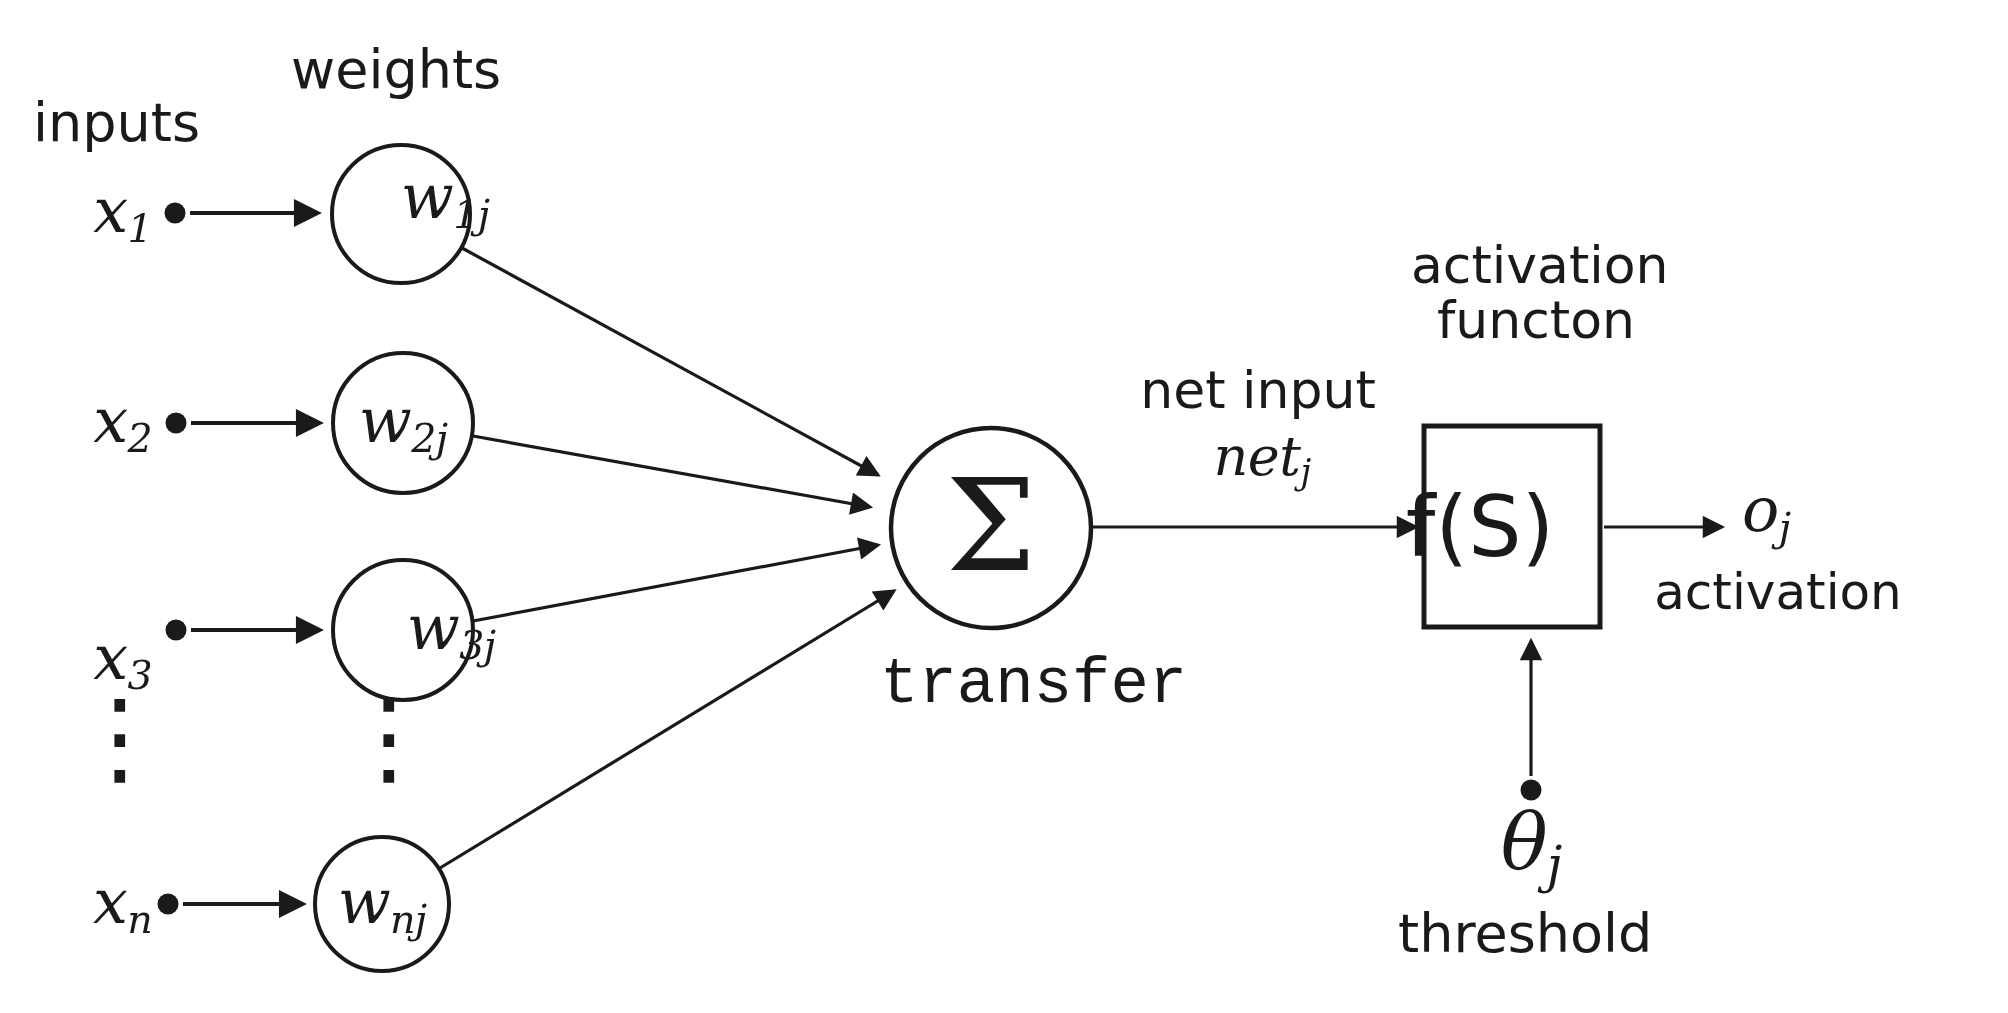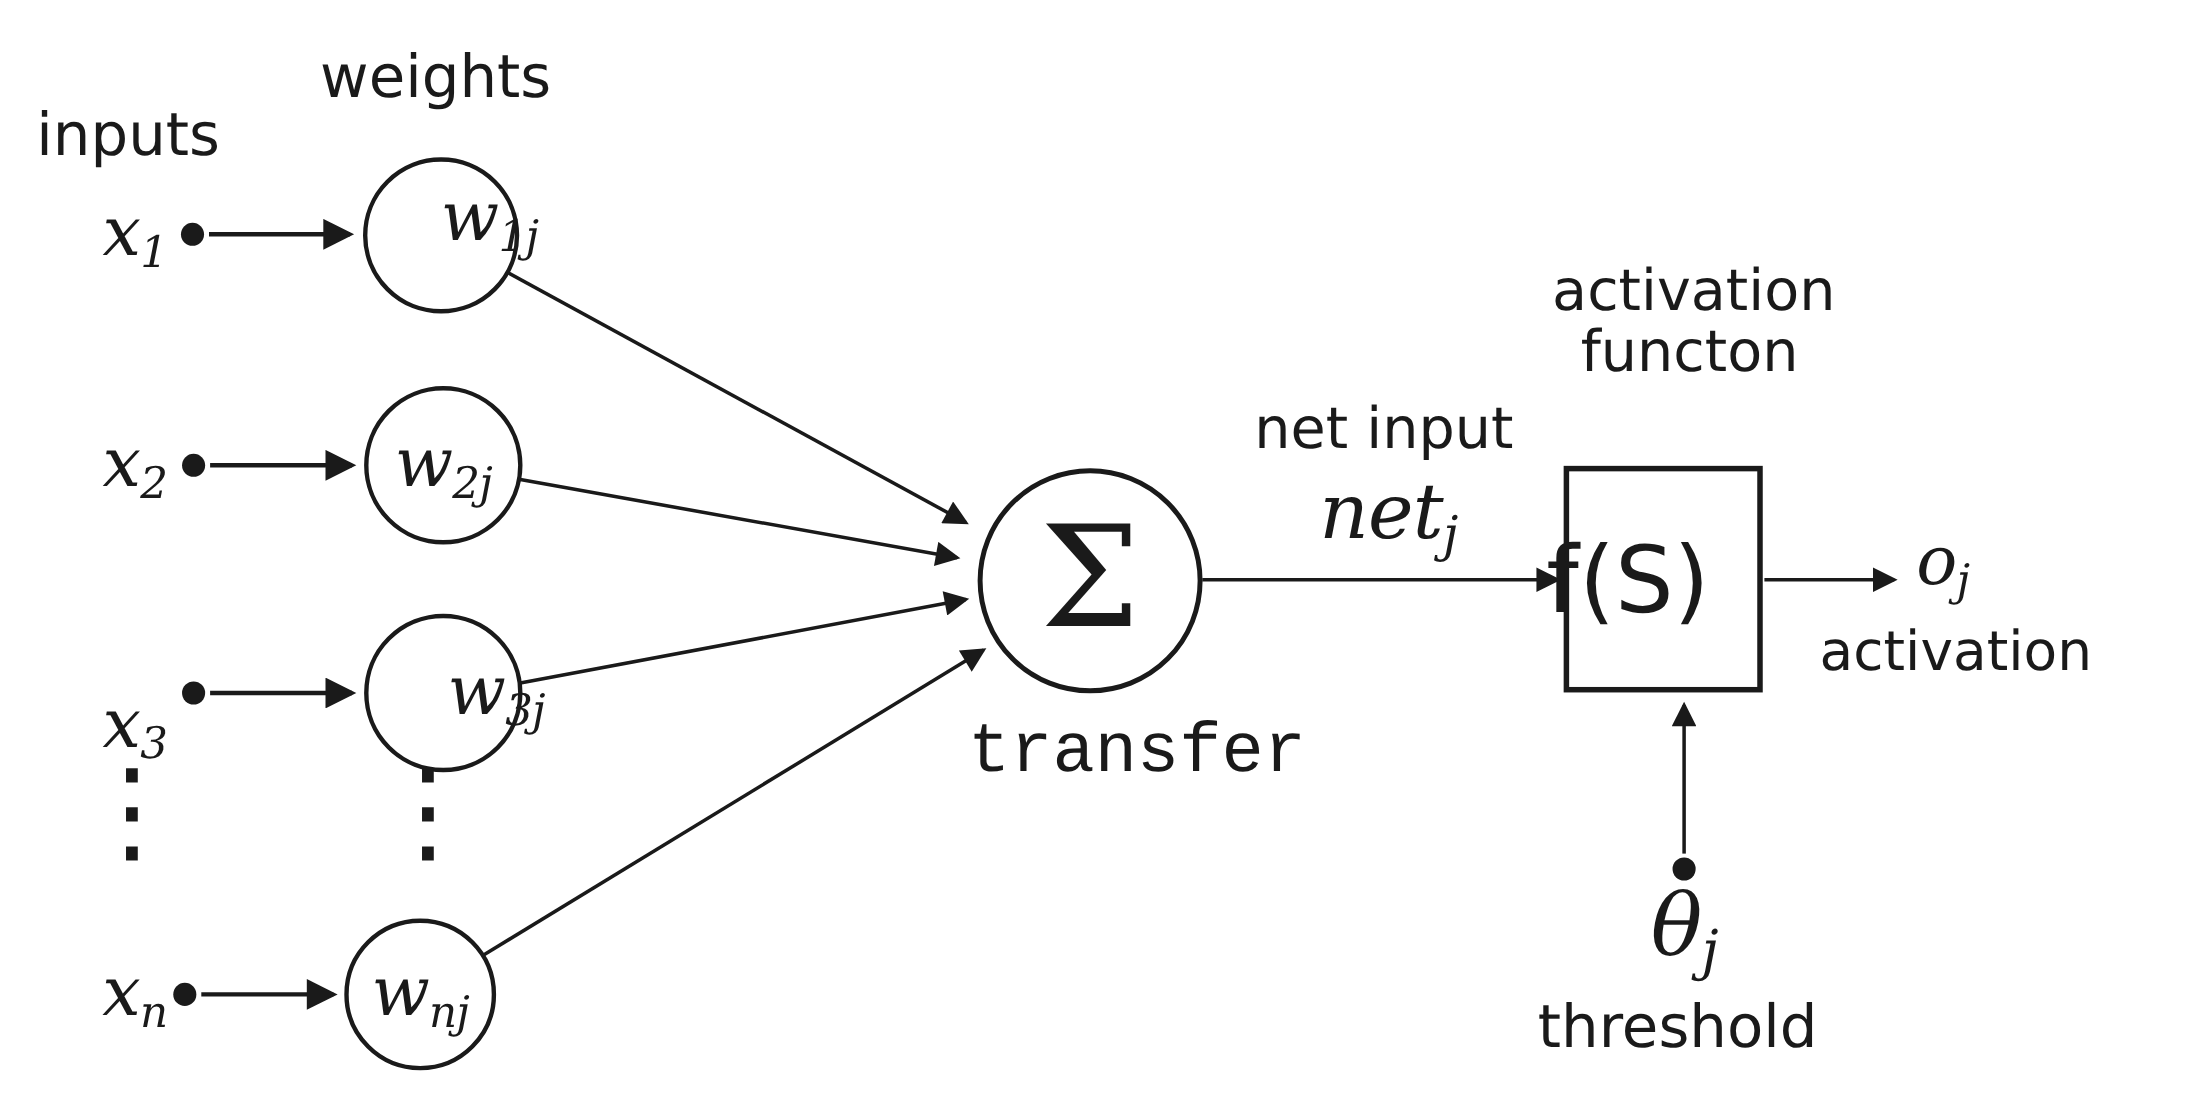--- a/index.html
+++ b/index.html
@@ -118,21 +118,21 @@
 
   <div class="lbl flexc" style="left:891px;top:428px;width:200px;height:200px;">
       <span class="sigma-glyph">Σ</span>
     </div>
 
   <div class="lbl" style="left:880px;top:660px;font-size:64px;line-height:50px;font-family:Liberation Mono, monospace;">
     <div>transfer</div>
   </div>
 
   <div class="lbl center" style="left:1133px;top:362px;width:250px;font-size:52px;">net input</div>
-  <div class="lbl math center" style="left:1162px;top:428px;width:200px;font-size:70px;"><span>net</span><span class="sub">j</span></div>
+  <div class="lbl math center" style="left:1162px;top:428px;width:200px;font-size:54px;"><span>net</span><span class="sub">j</span></div>
 
   <div class="lbl center" style="left:1411px;top:238px;width:250px;font-size:52px;line-height:55px;">
     <div>activation</div>
     <div>functon</div>
   </div>
 
   <div class="lbl flexc" style="left:1392px;top:426px;width:176px;height:201px;">
       <span class="fs-label">f(S)</span>
     </div>
 

